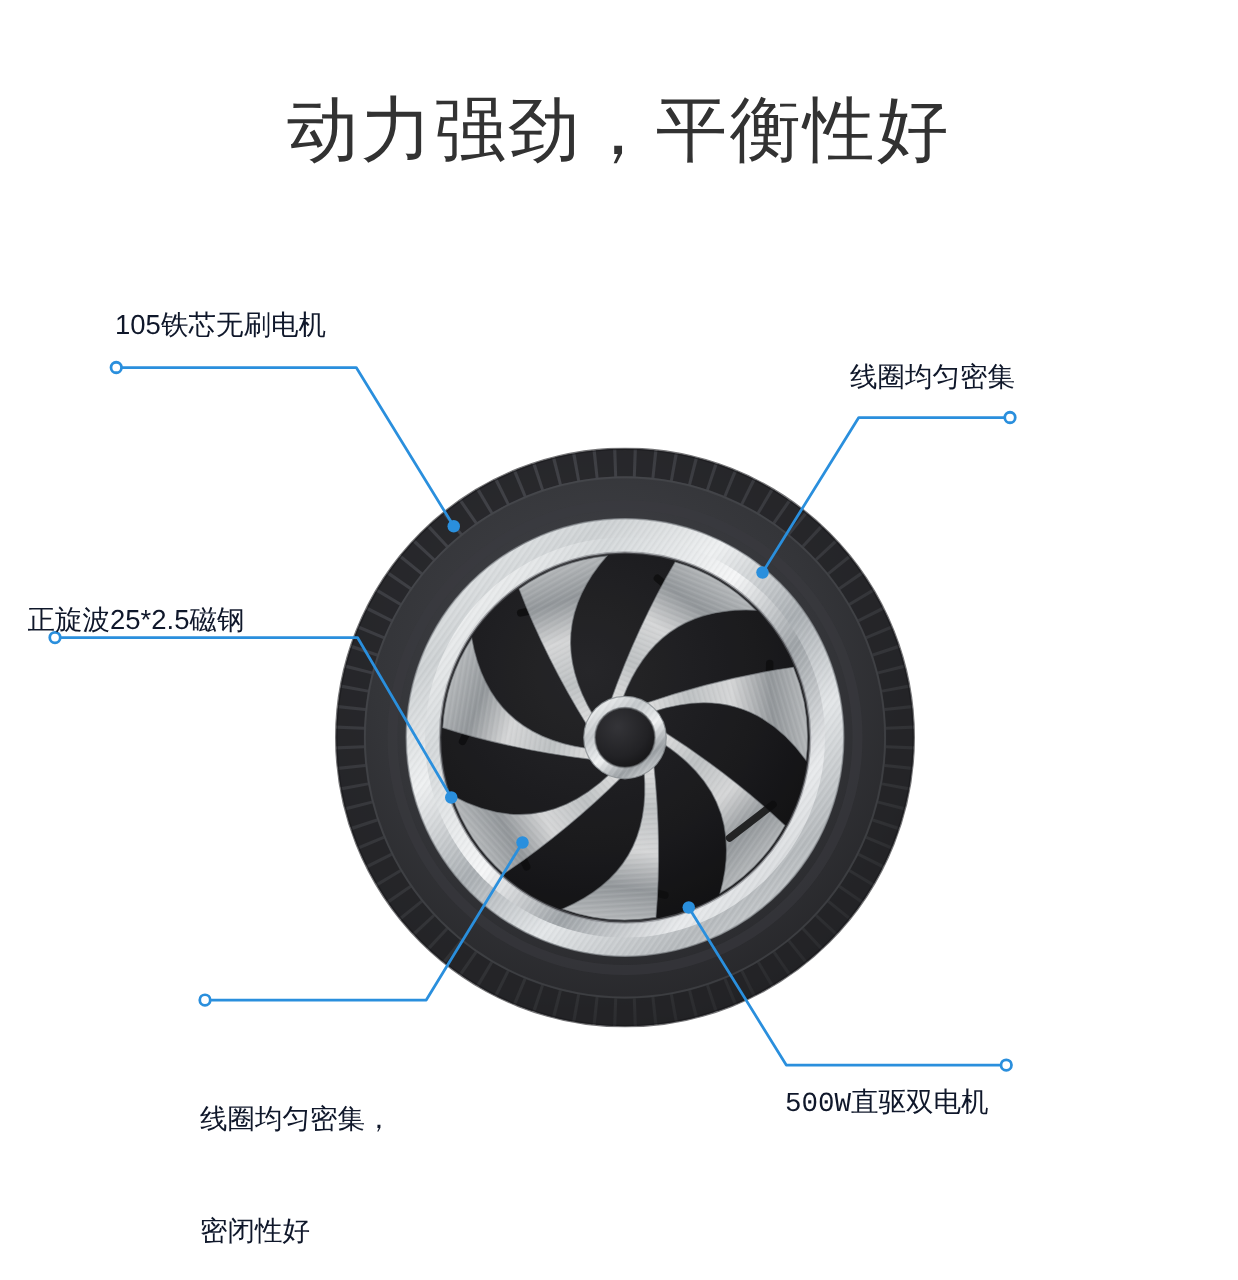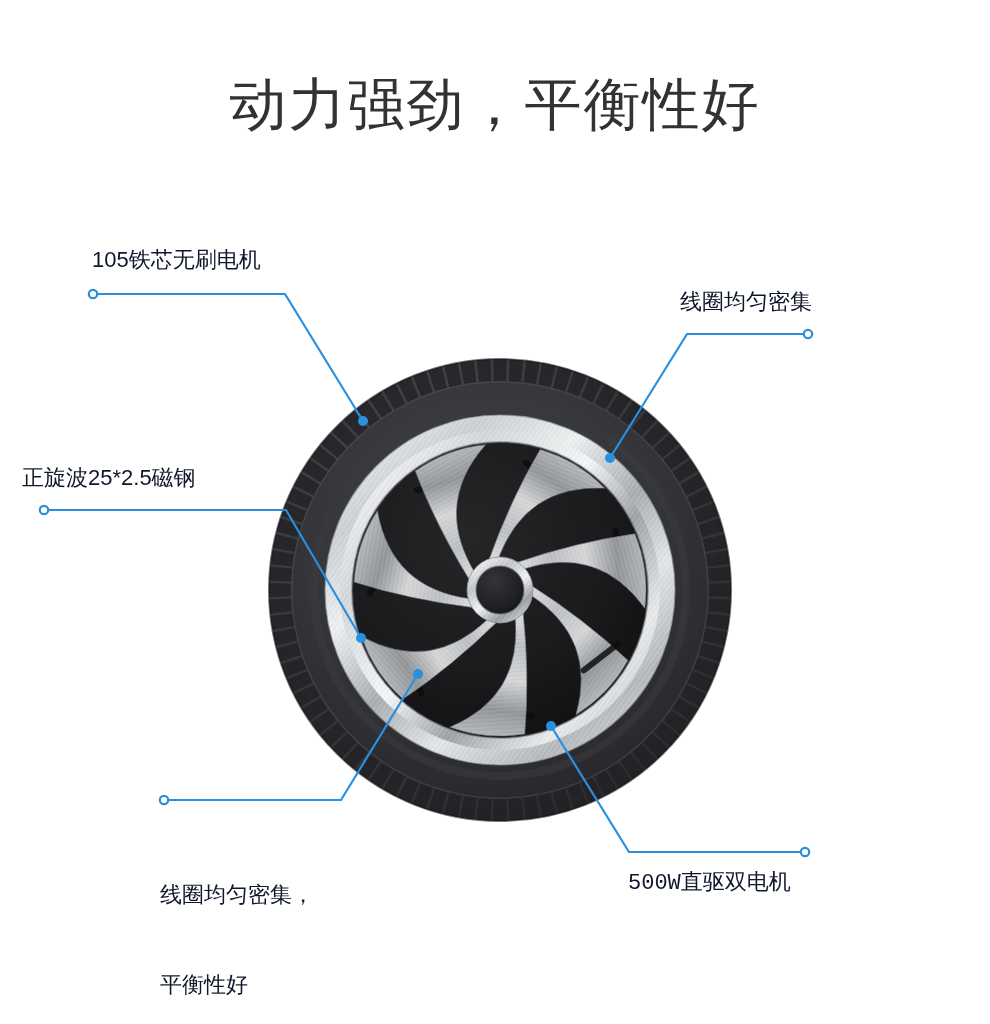--- a/index.html
+++ b/index.html
@@ -359,22 +359,22 @@
         <circle cx="44" cy="510" r="4.2" fill="#ffffff" stroke="#2a8fdd" stroke-width="2.2"></circle>
         <circle cx="164" cy="800" r="4.2" fill="#ffffff" stroke="#2a8fdd" stroke-width="2.2"></circle>
         <circle cx="805" cy="852" r="4.2" fill="#ffffff" stroke="#2a8fdd" stroke-width="2.2"></circle>
       </g>
   </svg>
 
   <div class="callout" style="left:92px; top:244px;">105铁芯无刷电机</div>
 
   <div class="callout" style="left:680px; top:286px;">线圈均匀密集</div>
 
-  <div class="callout" style="left:22px; top:462px;">正旋波25*2.5磁钢</div>
+  <div class="callout" style="left:22px; top:480px;">正旋波25*2.5磁钢</div>
 
   <div class="callout two-line" style="left:160px; top:820px;">
     <div>线圈均匀密集，</div>
-    <div>平衡性好</div>
+    <div>密闭性好</div>
   </div>
 
   <div class="callout" style="left:628px; top:868px;font-family:Liberation Mono, monospace;">500W直驱双电机</div>
 
 </div>
 
 </body></html>

